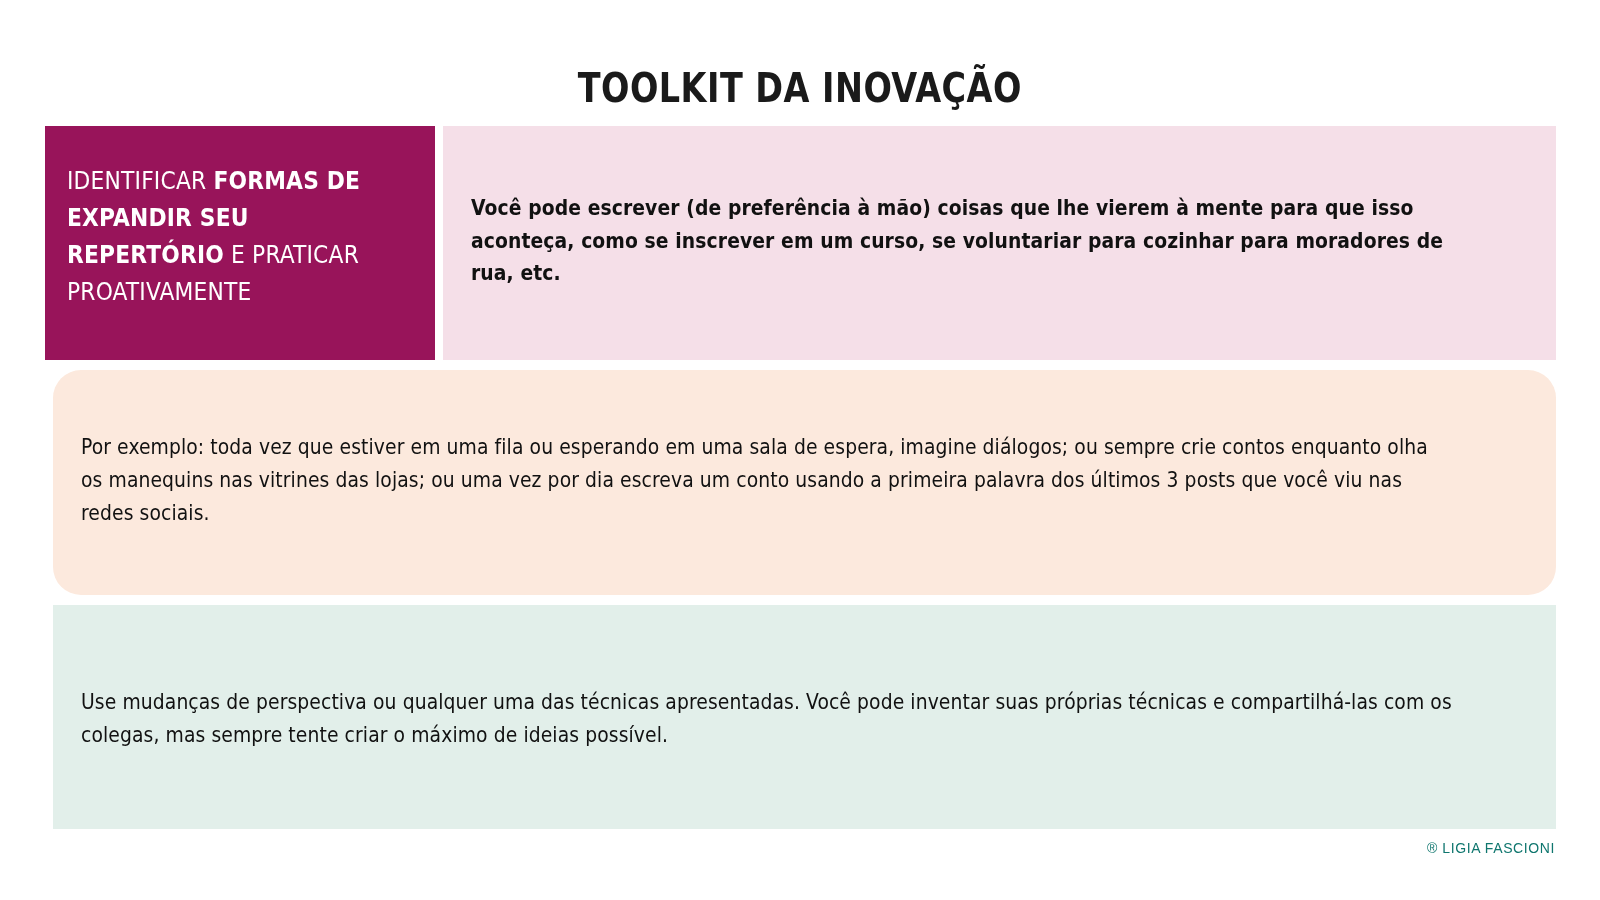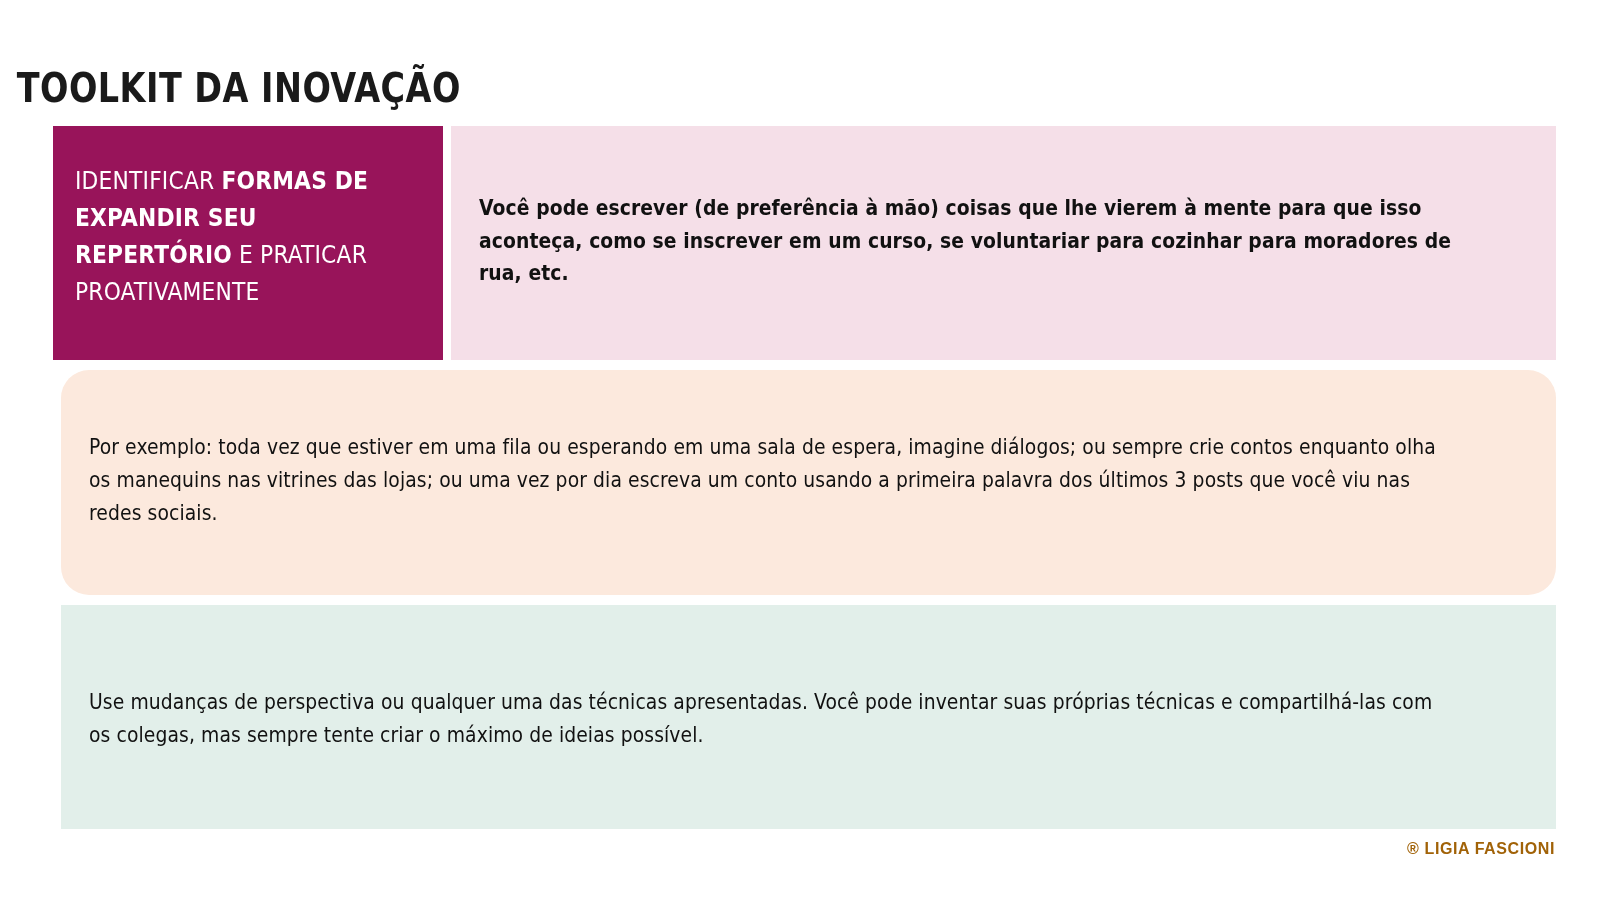--- a/index.html
+++ b/index.html
@@ -21,20 +21,21 @@
     height: 900px;
     background: #ffffff;
   }
 
   
   .title-bar {
     position: absolute;
     left: 0;
     top: 38px;
     width: 1600px;
+    text-align: center;
   }
   .title {
     display: inline-block;
     font-family: "Liberation Sans Narrow", "DejaVu Sans Condensed", "Liberation Sans", sans-serif;
     font-weight: 700;
     font-size: 40px;
     letter-spacing: 0.5px;
     color: #1a1a1a;
     transform: scaleX(0.93);
     transform-origin: center;
@@ -45,21 +46,20 @@
   .rows {
     position: absolute;
     left: 45px;
     top: 126px;
     width: 1511px;
   }
   .row {
     display: flex;
     align-items: stretch;
     margin-bottom: 10px;
-    margin-left: 8px;
   }
   .row:last-child { margin-bottom: 0; }
 
   .row-label {
     width: 390px;
     flex: 0 0 390px;
     box-sizing: border-box;
     padding: 36px 26px 30px 22px;
     display: flex;
     align-items: flex-start;
@@ -109,24 +109,24 @@
   .row-1 .row-body { padding-top: 24px; }
   .row-2 .row-body { padding-top: 24px; border-radius: 28px; }
   .row-3 .row-body { padding-top: 32px; }
 
   
   .credit {
     position: absolute;
     right: 45px;
     top: 840px;
     font-family: "Liberation Sans", sans-serif;
-    font-size: 16px;
+    font-size: 14px;
     letter-spacing: 0.6px;
-    color: #a16207;
-    font-weight: 700;
+    color: #0f766e;
+    font-weight: 400;
   }
 </style>
 </head>
 <body>
 
 <div class="page" style="background: rgb(255, 255, 255);">
 
   <div class="title-bar">
     <h1 class="title">TOOLKIT DA INOVAÇÃO</h1>
   </div>

